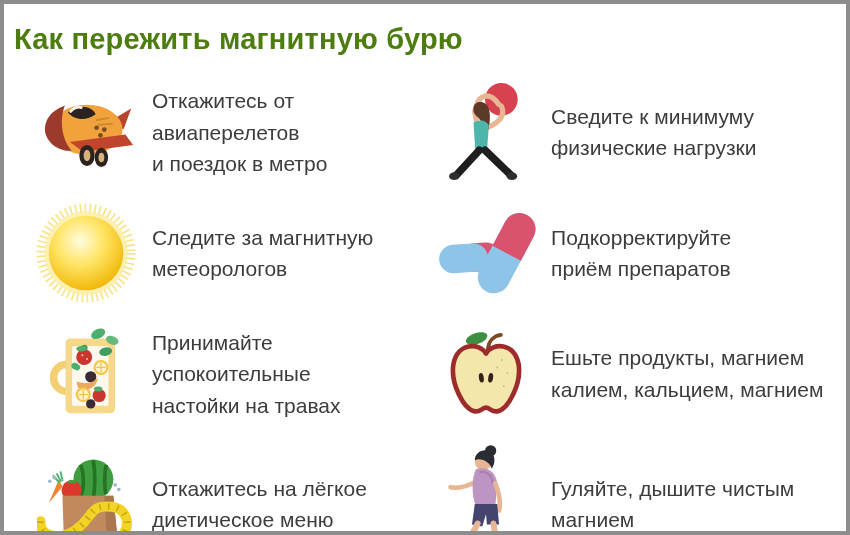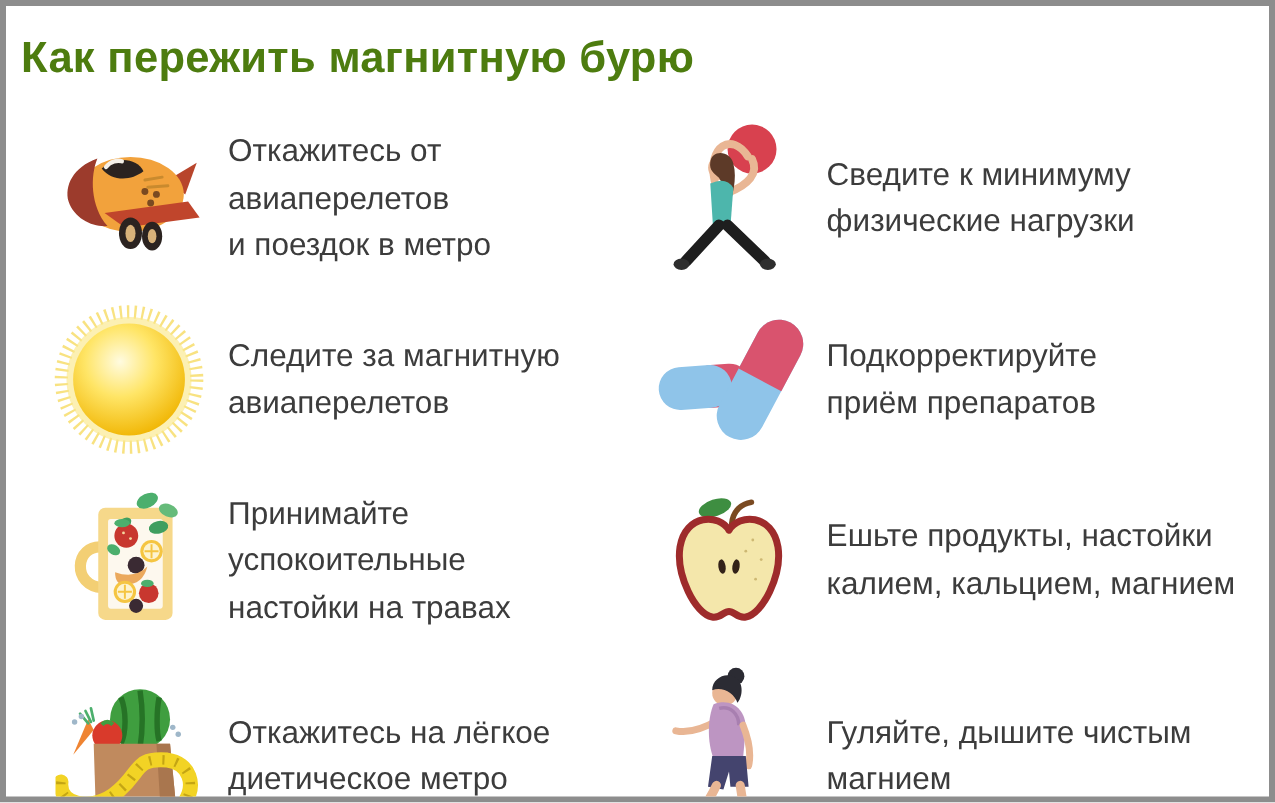--- a/index.html
+++ b/index.html
@@ -77,21 +77,21 @@
               <stop offset="0%" stop-color="#fffbe0"></stop>
               <stop offset="45%" stop-color="#ffe566"></stop>
               <stop offset="100%" stop-color="#f0b400"></stop>
             </radialGradient>
           </defs>
           <circle cx="51" cy="52" r="46" fill="none" stroke="#f7dd6b" stroke-width="9" stroke-dasharray="1.6 3.4" opacity="0.85"></circle>
           <circle cx="51" cy="52" r="40" fill="none" stroke="#fbe88a" stroke-width="5" opacity="0.65"></circle>
           <circle cx="51" cy="52" r="38" fill="url(#sunG)"></circle>
         </svg>
       </div>
-      <p class="text"><span>Следите за магнитную</span><br><span>авиаперелетов</span></p>
+      <p class="text"><span>Следите за магнитную</span><br><span>метеорологов</span></p>
     </div>
 
     <div class="item">
       <div class="icon-box">
         <svg width="104" height="92" viewBox="0 0 112 100">
           <g transform="rotate(-4 36 55)">
             <rect x="28" y="40" width="44" height="31" rx="15.5" fill="#d9536e"></rect>
             <rect x="5" y="40" width="53" height="31" rx="15.5" fill="#8fc4e9"></rect>
           </g>
           <g transform="rotate(28 78 50)">
@@ -141,21 +141,21 @@
           <ellipse cx="35" cy="11" rx="12" ry="6" fill="#3e8e41" transform="rotate(-18 35 11)"></ellipse>
           <path d="M45 27 C38 15 14 15 10 39 C7 59 21 87 33 89 C39 90 41 85 45 85 C49 85 51 90 57 89 C69 87 83 59 80 39 C76 15 52 15 45 27 Z" fill="#f4e7ab" stroke="#9e2b2b" stroke-width="5" stroke-linejoin="round"></path>
           <ellipse cx="40" cy="53" rx="2.6" ry="5.2" fill="#332218" transform="rotate(-8 40 53)"></ellipse>
           <ellipse cx="50" cy="53" rx="2.6" ry="5.2" fill="#332218" transform="rotate(8 50 53)"></ellipse>
           <circle cx="62" cy="34" r="1" fill="#cdb873"></circle>
             <circle cx="68" cy="48" r="1" fill="#cdb873"></circle>
           <circle cx="64" cy="62" r="1" fill="#cdb873"></circle>
             <circle cx="57" cy="42" r="1" fill="#cdb873"></circle>
         </svg>
       </div>
-      <p class="text"><span>Ешьте продукты, настойки</span><br><span>калием, кальцием, магнием</span></p>
+      <p class="text"><span>Ешьте продукты, магнием</span><br><span>калием, кальцием, магнием</span></p>
     </div>
 
     <div class="item">
       <div class="icon-box">
         <svg width="100" height="114" viewBox="0 0 110 122">
           <path d="M24 34 L13 60 L28 42 Z" fill="#ef8432"></path>
           <path d="M22 28 l4 8 M18 30 l6 7 M26 26 l2 9" stroke="#4caf6d" stroke-width="2" stroke-linecap="round"></path>
           <circle cx="62" cy="34" r="22" fill="#3f9e3f"></circle>
           <path d="M48 18 C52 28 52 44 48 52 M62 13 C64 26 64 42 62 55 M76 18 C74 28 74 44 76 50" stroke="#267326" stroke-width="4" fill="none"></path>
           <circle cx="38" cy="46" r="11" fill="#d93a2b"></circle>
@@ -163,21 +163,21 @@
           <circle cx="14" cy="36" r="2" fill="#9fb7c9"></circle>
             <circle cx="19" cy="32" r="2" fill="#9fb7c9"></circle>
           <circle cx="86" cy="40" r="2" fill="#9fb7c9"></circle>
             <circle cx="90" cy="45" r="2" fill="#9fb7c9"></circle>
           <path d="M28 52 L84 52 L90 114 L30 114 Z" fill="#c08a5e"></path>
           <path d="M74 52 L84 52 L90 114 L78 114 Z" fill="#a9764e"></path>
           <path d="M4 80 C2 96 24 102 42 90 C64 74 56 62 82 64 C98 66 104 82 94 96" stroke="#f2d325" stroke-width="11" fill="none" stroke-linecap="round"></path>
           <path d="M4 80 C2 96 24 102 42 90 C64 74 56 62 82 64 C98 66 104 82 94 96" stroke="#b89a10" stroke-width="7" fill="none" stroke-dasharray="1.6 8" opacity="0.8"></path>
         </svg>
       </div>
-      <p class="text"><span>Откажитесь на лёгкое</span><br><span>диетическое метро</span></p>
+      <p class="text"><span>Откажитесь на лёгкое</span><br><span>диетическое меню</span></p>
     </div>
 
     <div class="item">
       <div class="icon-box">
         <svg width="84" height="124" viewBox="0 0 90 132">
           <circle cx="50" cy="9" r="6" fill="#2b2b33"></circle>
           <circle cx="42" cy="21" r="9" fill="#e9b694"></circle>
           <path d="M33 19 C33 10 44 5 51 11 C56 16 54 25 51 28 C49 21 40 16 33 19 Z" fill="#2b2b33"></path>
           <path d="M38 40 C26 47 16 50 7 48" stroke="#e9b694" stroke-width="5" fill="none" stroke-linecap="round"></path>
           <path d="M34 29 C48 24 57 34 57 46 L55 68 L34 68 C29 55 30 38 34 29 Z" fill="#bd95c2"></path>

